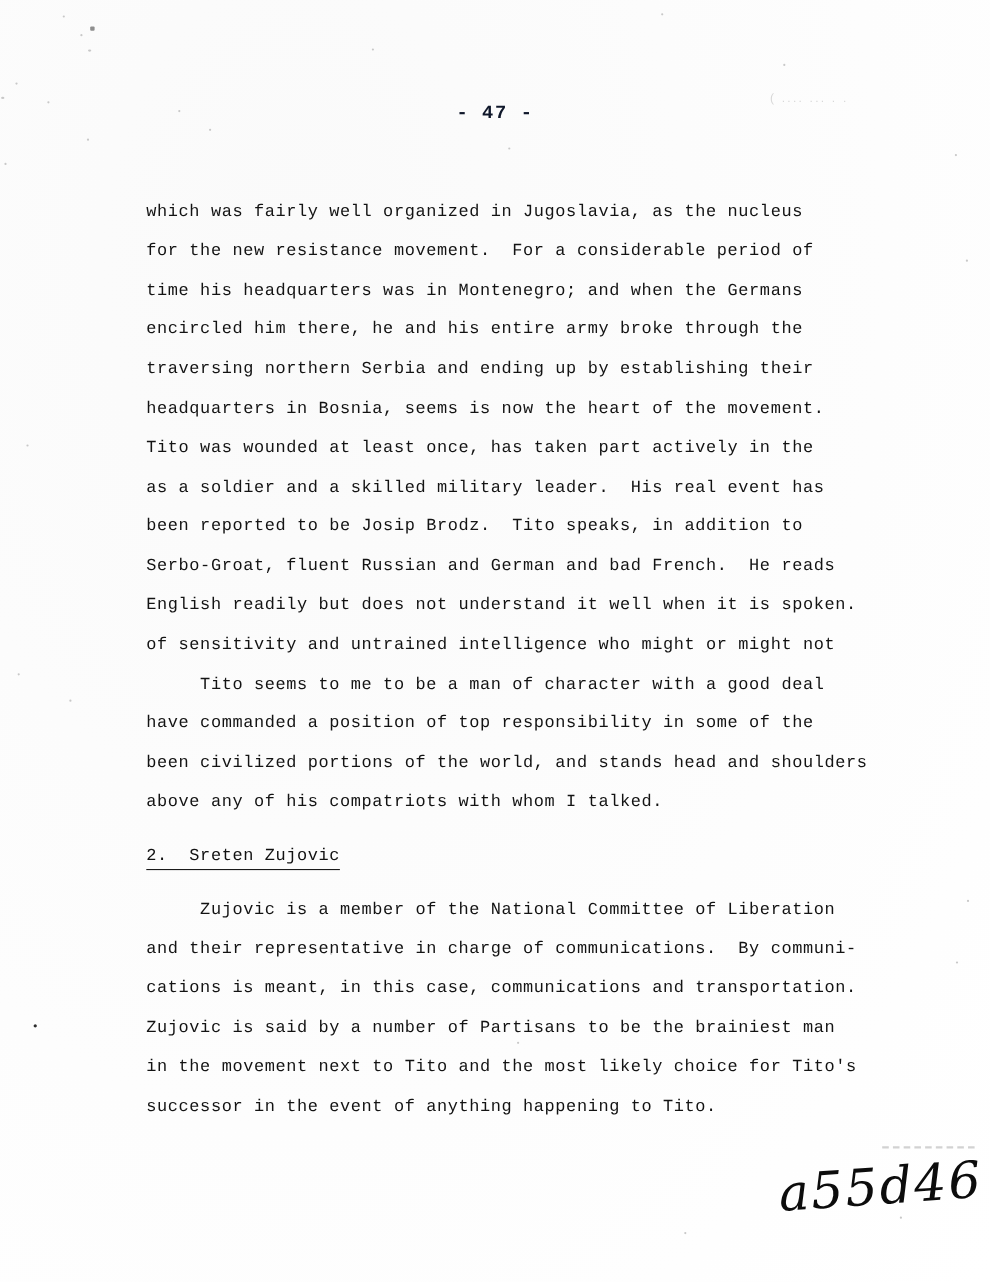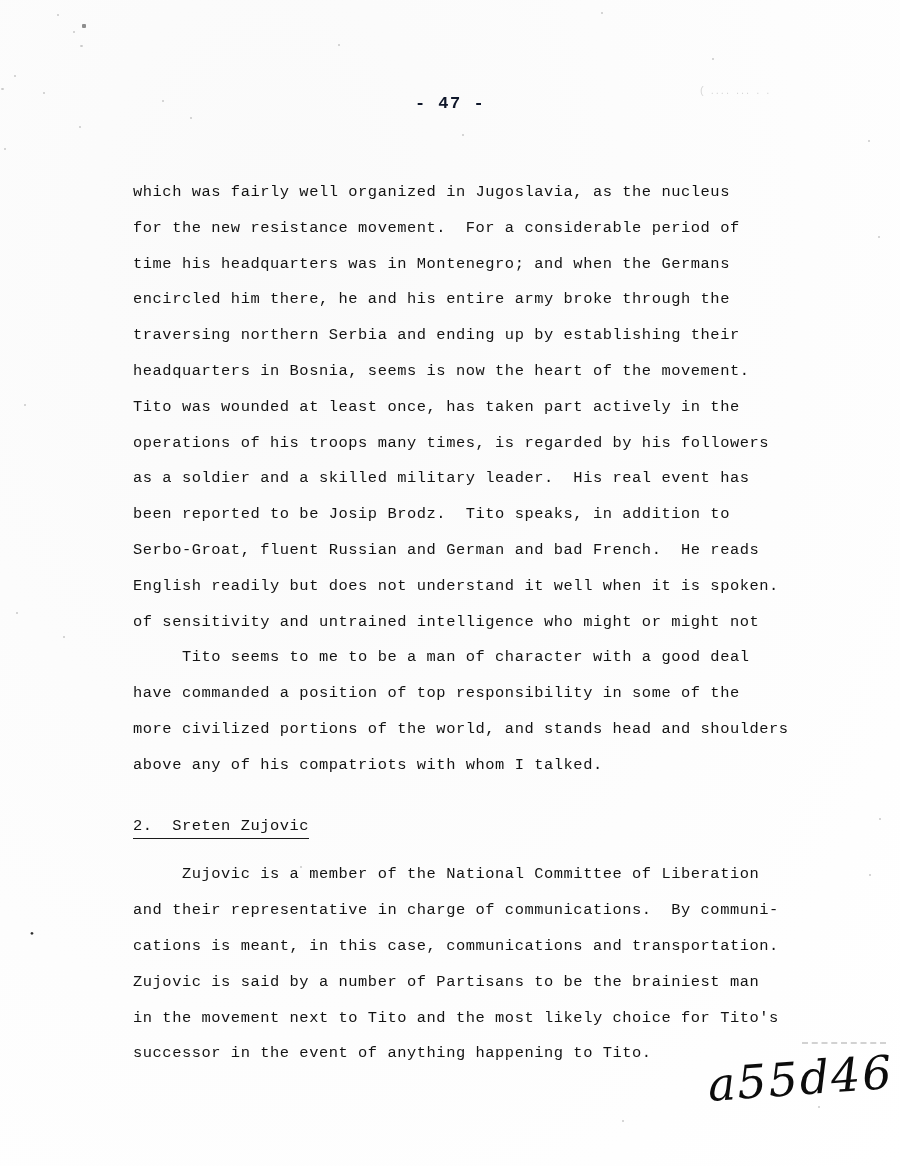--- a/index.html
+++ b/index.html
@@ -67,21 +67,20 @@
     font-family: "Liberation Mono", "DejaVu Sans Mono", monospace;
   }
   .gap { height: 13px; }
   .heading-line {
     font-size: 15.4px;
     line-height: 35.8px;
     height: 35.8px;
     color: #111111;
     letter-spacing: 0.55px;
     white-space: pre;
-    margin-top: 12px;
   }
   .heading-line .u {
     border-bottom: 1.6px solid #1a1a1a;
     padding-bottom: 2px;
     display: inline-block;
     line-height: 20px;
   }
   .handwriting {
     position: absolute;
     left: 706px;
@@ -162,32 +161,31 @@
   <div class="body-text">
 
     <div>
       <div class="line">which was fairly well organized in Jugoslavia, as the nucleus</div>
       <div class="line">for the new resistance movement.  For a considerable period of</div>
       <div class="line">time his headquarters was in Montenegro; and when the Germans</div>
       <div class="line">encircled him there, he and his entire army broke through the</div>
       <div class="line">traversing northern Serbia and ending up by establishing their</div>
       <div class="line">headquarters in Bosnia, seems is now the heart of the movement.</div>
       <div class="line">Tito was wounded at least once, has taken part actively in the</div>
-      <div class="line">operations of his troops many times, is regarded by his followers</div>
       <div class="line">as a soldier and a skilled military leader.  His real event has</div>
       <div class="line">been reported to be Josip Brodz.  Tito speaks, in addition to</div>
       <div class="line">Serbo-Groat, fluent Russian and German and bad French.  He reads</div>
       <div class="line">English readily but does not understand it well when it is spoken.</div>
     </div>
 
     <div>
       <div class="line">of sensitivity and untrained intelligence who might or might not</div>
       <div class="line">     Tito seems to me to be a man of character with a good deal</div>
       <div class="line">have commanded a position of top responsibility in some of the</div>
-      <div class="line">more civilized portions of the world, and stands head and shoulders</div>
+      <div class="line">been civilized portions of the world, and stands head and shoulders</div>
       <div class="line">above any of his compatriots with whom I talked.</div>
     </div>
 
     <div class="gap"></div>
 
     <div class="heading-line"><span class="u">2.  Sreten Zujovic</span></div>
 
     <div class="gap"></div>
 
     <div>

